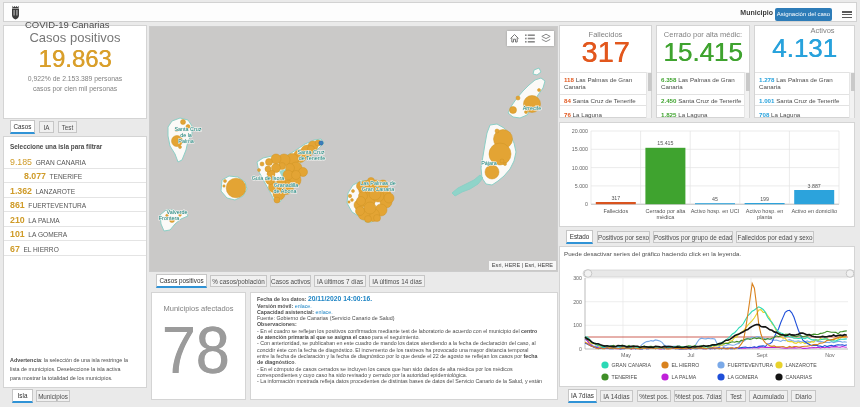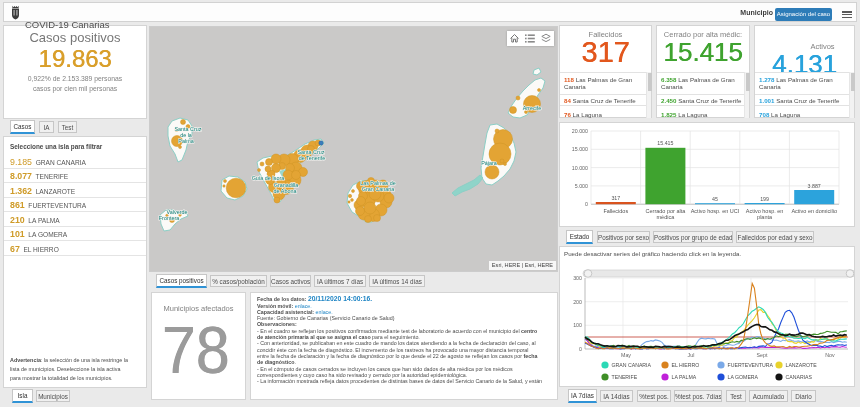--- a/index.html
+++ b/index.html
@@ -41,21 +41,21 @@
   <div class="ttl" style="font-size:6.8px;margin-top:3px;">casos por cien mil personas</div>
 </div>
 <div class="tab on" style="left:10px;top:120px;width:25px;">Casos</div>
 <div class="tab" style="left:39px;top:121px;width:15px;">IA</div>
 <div class="tab" style="left:58px;top:121px;width:19px;">Test</div>
 
 <div class="panel" style="left:3px;top:136px;width:144px;height:252px;">
   <div style="font-size:6.4px;font-weight:bold;color:#4a4a4a;margin:6px 0 0 6px;">Seleccione una isla para filtrar</div>
   <div style="position:absolute;left:0;top:17px;width:142px;">
   <div style="height:14.5px;border-bottom:1px solid #e4e4e4;padding:2.5px 0 0 6px;white-space:nowrap;overflow:hidden;font-size:8.8px;line-height:10px;"><span style="font-weight:normal;color:#cf9b28;">9.185</span><span style="font-size:6.6px;color:#555;">&nbsp; GRAN CANARIA</span></div>
-  <div style="height:14.5px;border-bottom:1px solid #e4e4e4;padding:2.5px 0 0 6px;white-space:nowrap;overflow:hidden;font-size:8.8px;line-height:10px;"><span style="font-weight:bold;color:#cf9b28;">8.077</span><span style="font-size:6.6px;color:#555;">&nbsp; TENERIFE</span></div>
+  <div style="height:14.5px;border-bottom:1px solid #e4e4e4;padding:2.5px 0 0 6px;white-space:nowrap;overflow:hidden;font-size:8.8px;line-height:10px;"><span style="font-weight:bold;color:#cf9b28;margin-left:14px;">8.077</span><span style="font-size:6.6px;color:#555;">&nbsp; TENERIFE</span></div>
   <div style="height:14.5px;border-bottom:1px solid #e4e4e4;padding:2.5px 0 0 6px;white-space:nowrap;overflow:hidden;font-size:8.8px;line-height:10px;"><span style="font-weight:bold;color:#cf9b28;">1.362</span><span style="font-size:6.6px;color:#555;">&nbsp; LANZAROTE</span></div>
   <div style="height:14.5px;border-bottom:1px solid #e4e4e4;padding:2.5px 0 0 6px;white-space:nowrap;overflow:hidden;font-size:8.8px;line-height:10px;"><span style="font-weight:bold;color:#cf9b28;">861</span><span style="font-size:6.6px;color:#555;">&nbsp; FUERTEVENTURA</span></div>
   <div style="height:14.5px;border-bottom:1px solid #e4e4e4;padding:2.5px 0 0 6px;white-space:nowrap;overflow:hidden;font-size:8.8px;line-height:10px;"><span style="font-weight:bold;color:#cf9b28;">210</span><span style="font-size:6.6px;color:#555;">&nbsp; LA PALMA</span></div>
   <div style="height:14.5px;border-bottom:1px solid #e4e4e4;padding:2.5px 0 0 6px;white-space:nowrap;overflow:hidden;font-size:8.8px;line-height:10px;"><span style="font-weight:bold;color:#cf9b28;">101</span><span style="font-size:6.6px;color:#555;">&nbsp; LA GOMERA</span></div>
   <div style="height:14.5px;border-bottom:1px solid #e4e4e4;padding:2.5px 0 0 6px;white-space:nowrap;overflow:hidden;font-size:8.8px;line-height:10px;"><span style="font-weight:bold;color:#cf9b28;">67</span><span style="font-size:6.6px;color:#555;">&nbsp; EL HIERRO</span></div>
   </div>
   <div style="position:absolute;left:6px;top:219px;transform:scale(0.5);transform-origin:0 0;font-size:10.8px;color:#4c4c4c;line-height:17.8px;white-space:nowrap;"><b>Advertencia</b>: la selección de una isla restringe la<br>lista de municipios. Deseleccione la isla activa<br>para mostrar la totalidad de los municipios.</div>
 </div>
 <div class="tab on" style="left:12px;top:389px;width:21px;">Isla</div>
 <div class="tab" style="left:36px;top:390px;width:34px;">Municipios</div>
@@ -237,21 +237,21 @@
 <div style="position:absolute;left:0;top:46px;width:92px;">
 <div style="border-top:1px solid #e2e2e2;padding:3px 7px 0 4px;height:21.5px;font-size:6.2px;line-height:7px;color:#4c4c4c;white-space:nowrap;overflow:hidden;"><b style="color:#3fa32f;">6.358</b> Las Palmas de Gran<br>Canaria</div>
 <div style="border-top:1px solid #e2e2e2;padding:2.5px 7px 0 4px;height:11.5px;font-size:6.2px;line-height:7px;color:#4c4c4c;white-space:nowrap;overflow:hidden;"><b style="color:#3fa32f;">2.450</b> Santa Cruz de Tenerife</div>
 <div style="border-top:1px solid #e2e2e2;padding:4.5px 7px 0 4px;height:14.0px;font-size:6.2px;line-height:7px;color:#4c4c4c;white-space:nowrap;overflow:hidden;"><b style="color:#3fa32f;">1.825</b> La Laguna</div>
 </div>
 <div style="position:absolute;right:0px;top:46px;width:5px;height:46px;background:#f2f2f2;border-left:1px solid #e6e6e6;">
       <div style="margin:1px 0.5px;width:4px;height:18px;background:#c9c9c9;"></div>
     </div>
 </div>
 <div class="panel" style="left:754px;top:25px;width:101px;height:93px;">
-<div class="ttl" style="font-size:7.5px;margin-top:16px;white-space:nowrap;overflow:hidden;padding-left:36px;">Activos</div>
+<div class="ttl" style="font-size:7.5px;margin-top:0;white-space:nowrap;overflow:hidden;padding-left:36px;">Activos</div>
 <div class="statnum" style="font-size:26px;color:#28a2dc;line-height:26px;margin-top:0px;">4.131</div>
 <div style="position:absolute;left:0;top:46px;width:99px;">
 <div style="border-top:1px solid #e2e2e2;padding:3px 7px 0 4px;height:21.5px;font-size:6.2px;line-height:7px;color:#4c4c4c;white-space:nowrap;overflow:hidden;"><b style="color:#28a2dc;">1.278</b> Las Palmas de Gran<br>Canaria</div>
 <div style="border-top:1px solid #e2e2e2;padding:2.5px 7px 0 4px;height:11.5px;font-size:6.2px;line-height:7px;color:#4c4c4c;white-space:nowrap;overflow:hidden;"><b style="color:#28a2dc;">1.001</b> Santa Cruz de Tenerife</div>
 <div style="border-top:1px solid #e2e2e2;padding:4.5px 7px 0 4px;height:14.0px;font-size:6.2px;line-height:7px;color:#4c4c4c;white-space:nowrap;overflow:hidden;"><b style="color:#28a2dc;">708</b> La Laguna</div>
 </div>
 <div style="position:absolute;right:0px;top:46px;width:5px;height:46px;background:#f2f2f2;border-left:1px solid #e6e6e6;">
       <div style="margin:1px 0.5px;width:4px;height:18px;background:#c9c9c9;"></div>
     </div>
 </div>

